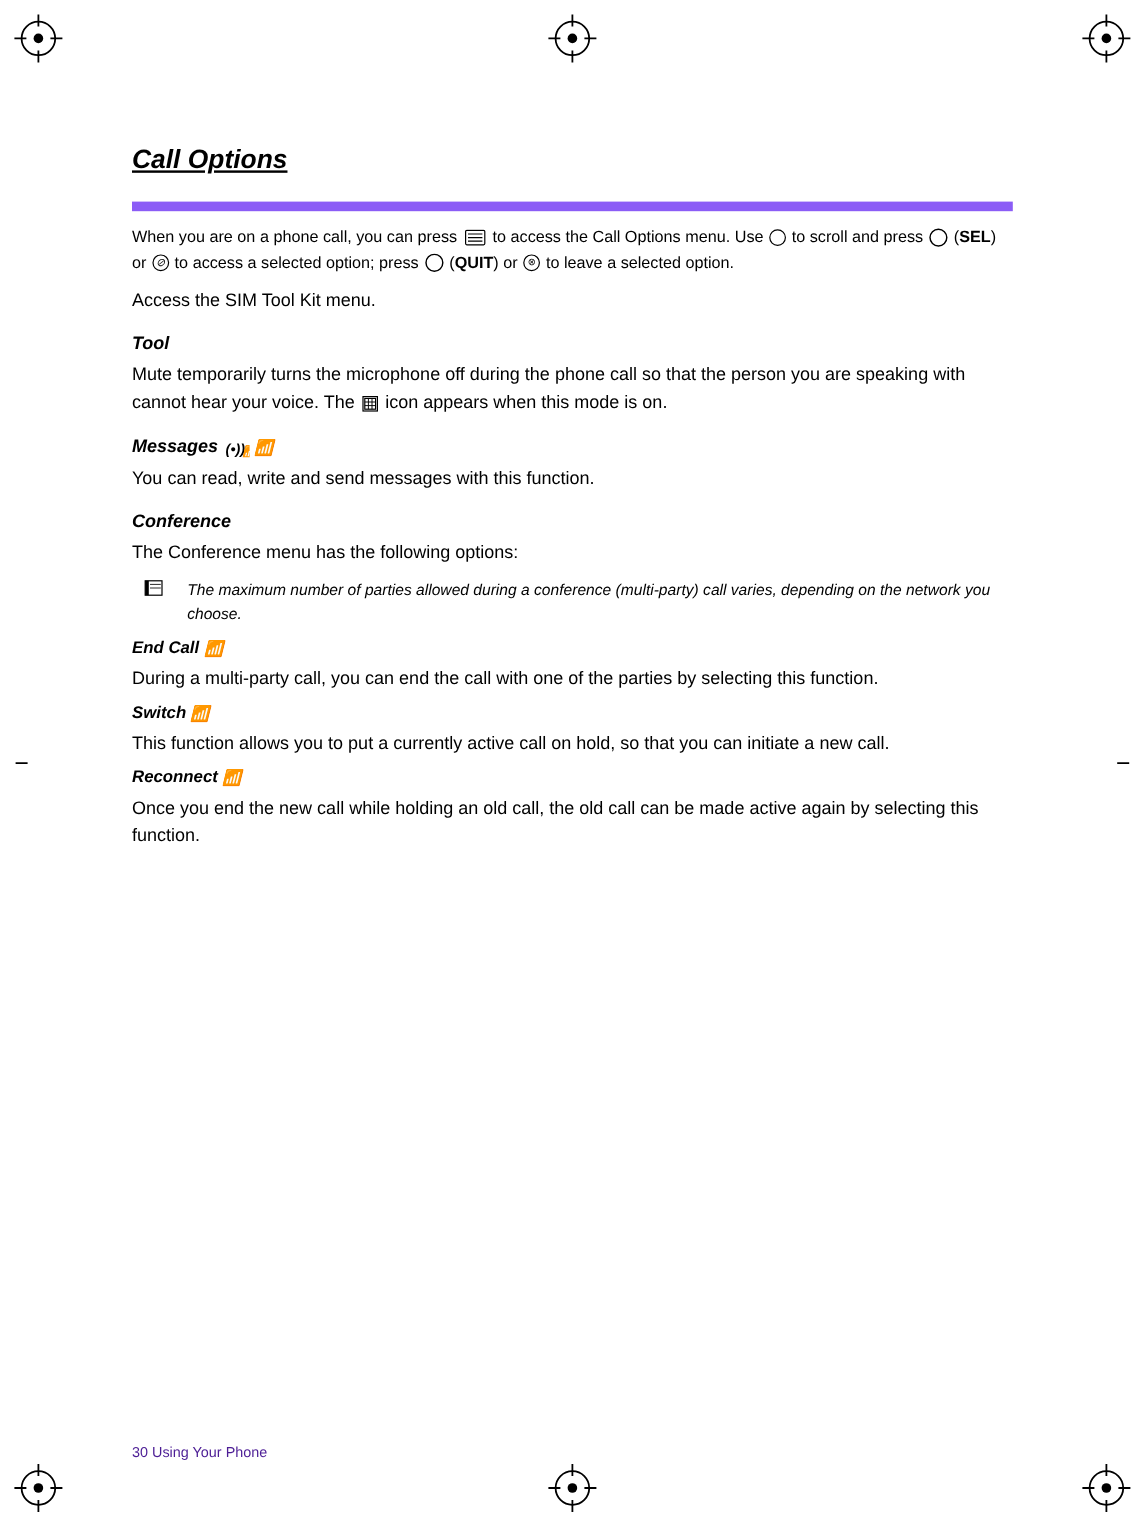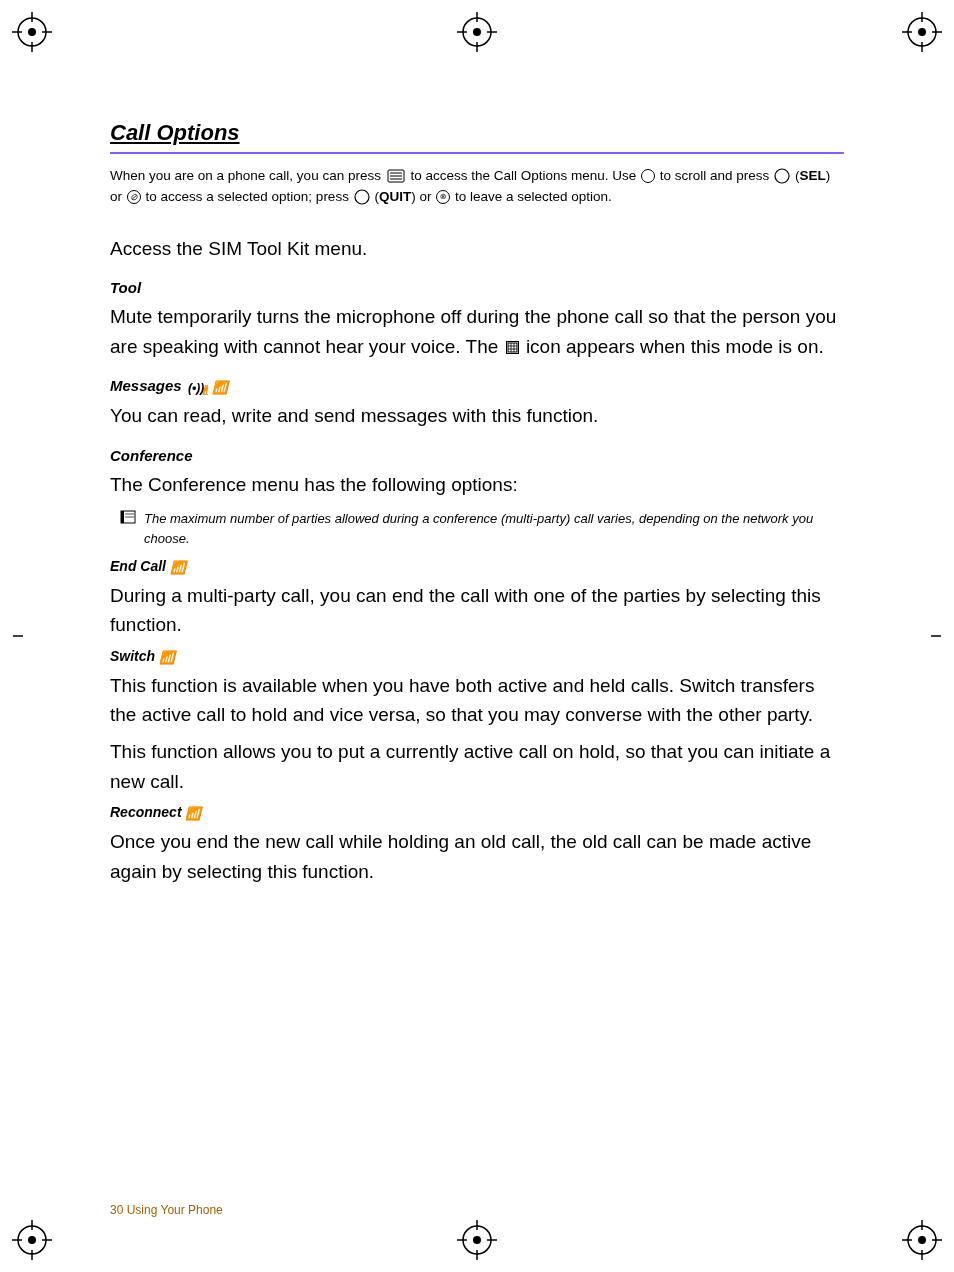--- a/index.html
+++ b/index.html
@@ -28,73 +28,73 @@
       width: 44px;
       height: 44px;
     }
 
     .page-title {
       font-size: 22px;
       font-weight: bold;
       font-style: italic;
       text-decoration: underline;
       margin-bottom: 6px;
-      border-bottom: 2px solid #8b5cf6;
-      padding-bottom: 6px;
+      border-bottom: 8px solid #8b5cf6;
+      padding-bottom: 22px;
       margin-bottom: 12px;
     }
 
     .intro-text {
       font-size: 13.5px;
       line-height: 1.55;
-      margin-bottom: 26px;
+      margin-bottom: 9px;
     }
 
     .section-title {
       font-size: 15px;
       font-weight: bold;
       font-style: italic;
       margin-bottom: 6px;
       margin-top: 16px;
     }
 
     .section-title.small {
       font-size: 14px;
       margin-top: 2px;
     }
 
     .section-body {
-      font-size: 19px;
+      font-size: 15px;
       line-height: 1.55;
       margin-bottom: 8px;
     }
 
     .note-box {
       display: flex;
-      gap: 4px;
+      gap: 16px;
       margin: 10px 0;
       font-size: 13px;
       font-style: italic;
       line-height: 1.5;
       padding-left: 10px;
     }
 
     .note-icon {
       font-size: 11px;
       margin-right: 4px;
       flex-shrink: 0;
       margin-top: 1px;
     }
 
     .footer-text {
       position: absolute;
       bottom: 55px;
       left: 110px;
       font-size: 12px;
-      color: #a16207;
+      color: #4c1d95;
     }
 
     .bold-text { font-weight: bold; }
 
     
     .mute-icon-inline {
       display: inline-block;
       width: 13px;
       height: 13px;
       border: 1.5px solid #000;
@@ -283,21 +283,20 @@
           <span style="font-size:13px;vertical-align:middle;">📶</span>
         </div>
         <p class="section-body">During a multi-party call, you can end the call with one of the parties by selecting this function.</p>
       </div>
 
       <div>
         <div class="section-title small">
           Switch
           <span style="font-size:13px;vertical-align:middle;">📶</span>
         </div>
-        <p class="section-body">This function is available when you have both active and held calls. Switch transfers the active call to hold and vice versa, so that you may converse with the other party.</p>
       </div>
 
       <div>
         <p class="section-body">This function allows you to put a currently active call on hold, so that you can initiate a new call.</p>
       </div>
 
       <div>
         <div class="section-title small">
           Reconnect
           <span style="font-size:13px;vertical-align:middle;">📶</span>

